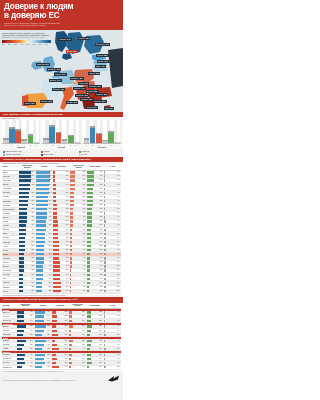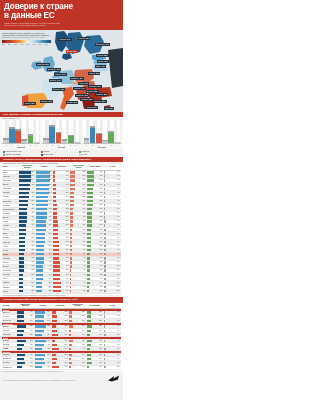--- a/index.html
+++ b/index.html
@@ -82,22 +82,22 @@
   .footer .src{font-size:1.3px;line-height:1.7px;color:#8a8a8a;max-width:88px;}
   .logo{width:13px;height:7px;}
 </style>
 </head>
 <body>
 
 <div class="page">
 
   <div class="header">
     <h1>
-      <span>Доверие к стране</span><br>
-      <span>в данные ЕС</span>
+      <span>Доверие к людям</span><br>
+      <span>в доверяю ЕС</span>
     </h1>
     <div class="sub">Какой процент населения доверяет другим и социальным институтам в странах Европейского Союза</div>
   </div>
 
   <div class="mapwrap">
     <svg width="123" height="82" viewBox="0 0 123 82">
       <rect x="0" y="0" width="123" height="82" fill="#e4e2dd"></rect>
 
       <rect x="0" y="0" width="123" height="82" fill="#dfe6ea"></rect>
 

